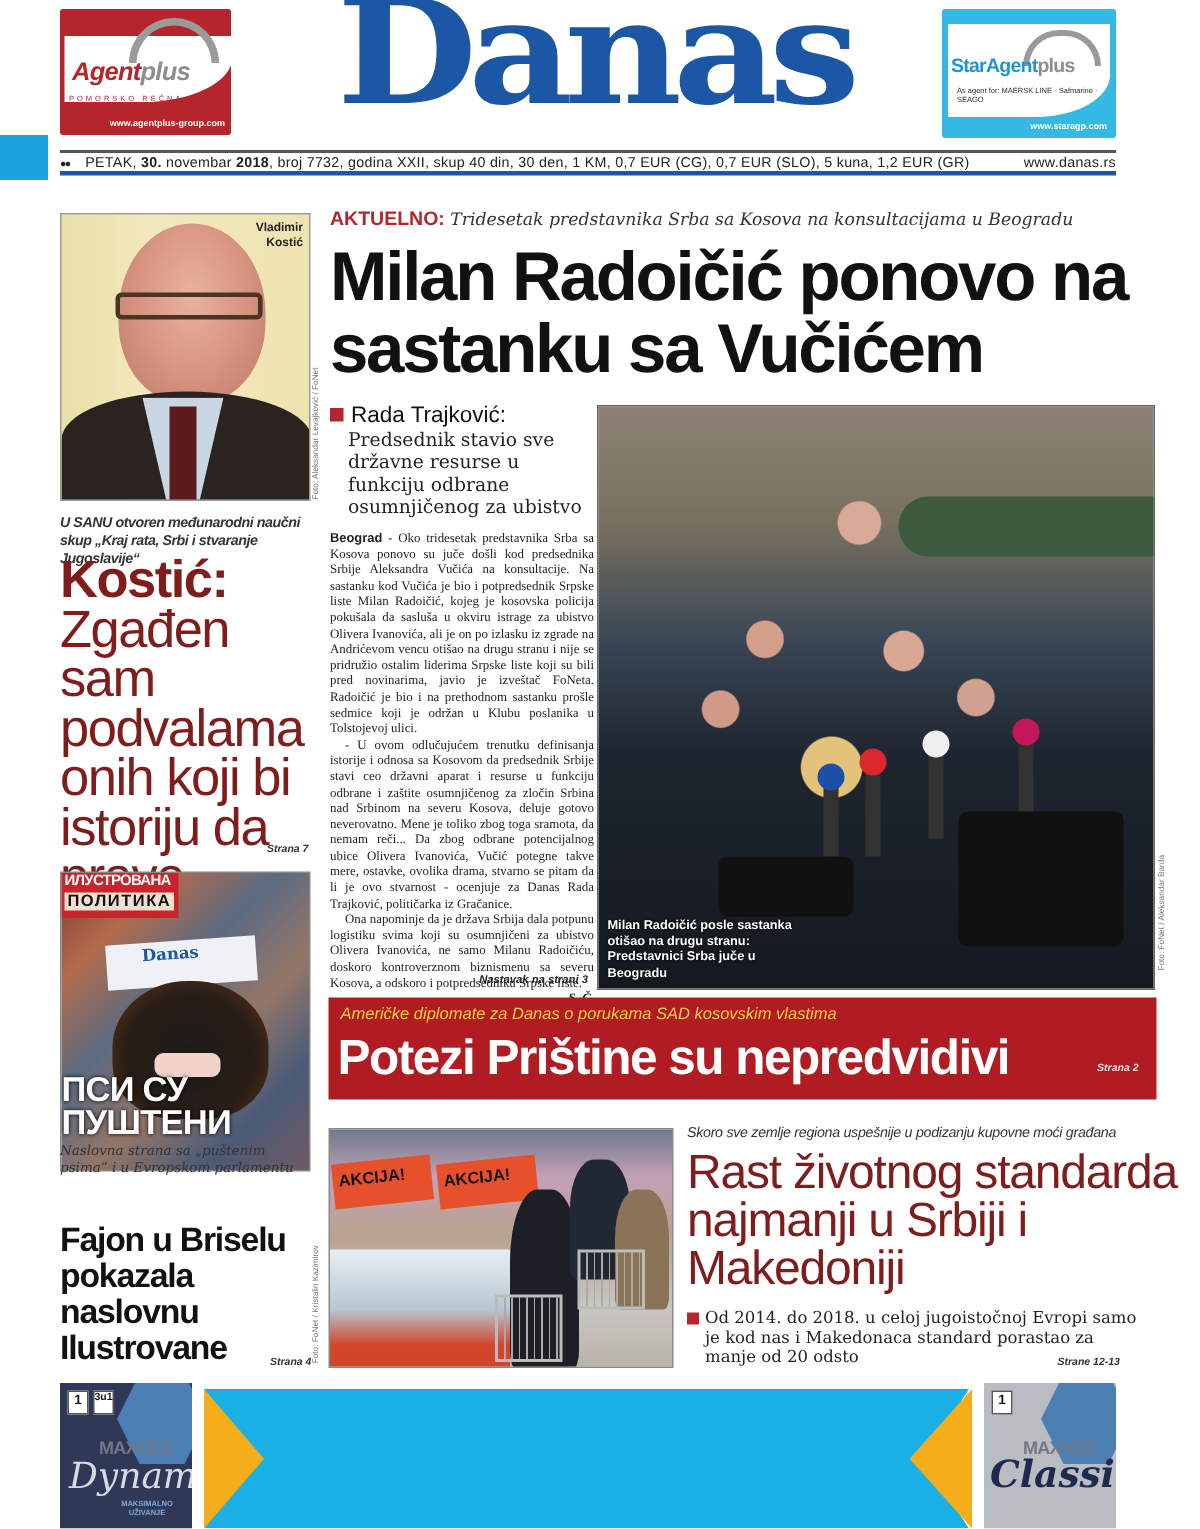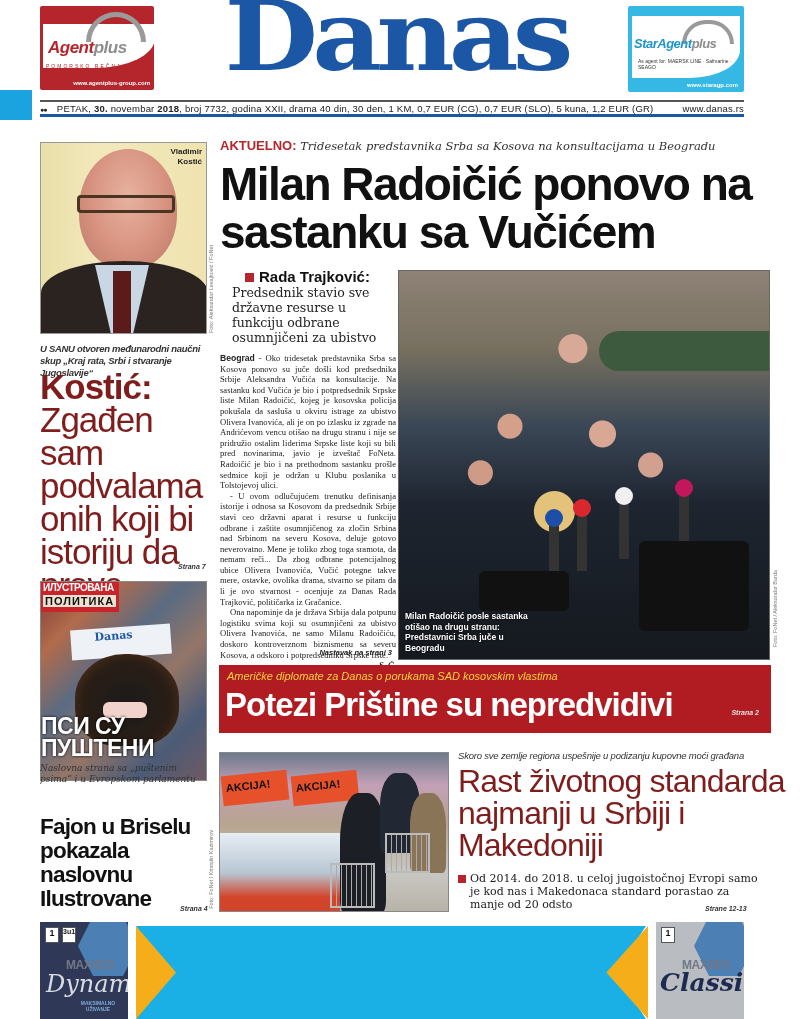--- a/index.html
+++ b/index.html
@@ -16,21 +16,21 @@
   .ad-left .brand { position: absolute; left: 8px; top: 32px; font-style: italic; font-weight: bold; font-size: 17px; color: #b5262c; letter-spacing: -0.5px; }
   .ad-left .brand .plus { color: #8d8d8d; }
   .ad-left .sub { position: absolute; left: 6px; top: 57px; font-size: 5px; color: #b5262c; letter-spacing: 2px; }
   .ad-left .url { position: absolute; right: 4px; bottom: 4px; font-size: 6px; color: #fff; font-weight: bold; }
 
   .masthead { left: 176px; top: -14px; width: 440px; height: 110px; font-family: "DejaVu Serif", serif; font-weight: bold; font-size: 108px; color: #1c57a5; letter-spacing: -6px; line-height: 110px; text-align: center; transform: scaleY(0.9); transform-origin: top; }
 
   .ad-right { left: 628px; top: 6px; width: 116px; height: 86px; background: #35b8e3; border-radius: 2px; overflow: hidden; }
   .ad-right .card { position: absolute; left: 4px; top: 10px; width: 108px; height: 62px; background: #fff; border-radius: 0 0 50px 0 / 0 0 28px 0; }
   .ad-right .arc { position: absolute; left: 54px; top: 14px; width: 52px; height: 24px; border: 4px solid #9a9a9a; border-bottom: none; border-radius: 50px 50px 0 0; }
-  .ad-right .brand { position: absolute; left: 6px; top: 30px; font-style: italic; font-weight: bold; font-size: 13px; color: #1e95cf; letter-spacing: -0.5px; }
+  .ad-right .brand { position: absolute; left: 6px; top: 30px; font-weight: bold; font-size: 13px; color: #1e95cf; letter-spacing: -0.5px; }
   .ad-right .brand .plus { color: #8d8d8d; }
   .ad-right .agents { position: absolute; left: 10px; top: 52px; font-size: 5px; color: #333; }
   .ad-right .url { position: absolute; right: 6px; bottom: 4px; font-size: 6px; color: #fff; font-weight: bold; }
 
   .dateline { left: 40px; top: 100px; width: 704px; height: 17px; border-top: 2px solid #555; border-bottom: 3px solid #1c57a5; display: flex; align-items: center; justify-content: space-between; font-size: 9.5px; color: #222; letter-spacing: 0.2px; }
   .dateline b { font-weight: bold; }
   .dots { display: inline-block; width: 14px; }
   .dots::before { content: "●●"; font-size: 7px; letter-spacing: -1px; }
 
   
@@ -48,21 +48,21 @@
   .kostic-head .bold { font-weight: bold; display: block; }
   .strana { font-size: 7px; font-style: italic; font-weight: bold; color: #333; }
 
   
   .aktuelno { left: 220px; top: 138px; width: 580px; font-size: 13px; white-space: nowrap; }
   .aktuelno .tag { color: #b5262c; font-weight: bold; }
   .aktuelno .kick { font-family: "DejaVu Serif", serif; font-style: italic; color: #333; font-size: 11.5px; }
   .main-head { left: 220px; top: 160px; width: 580px; font-weight: bold; font-size: 46px; line-height: 48px; letter-spacing: -1.5px; color: #111; }
 
   .rada { left: 220px; top: 268px; width: 176px; }
-  .rada .name { font-weight: bold; font-size: 15px; margin-left: 25px; }
+  .rada .name { font-weight: normal; font-size: 15px; }
   .rada .name::before { content: ""; display: inline-block; width: 9px; height: 9px; background: #b5262c; margin-right: 5px; }
   .rada .desc { font-family: "DejaVu Serif", serif; font-size: 12.5px; line-height: 15px; color: #222; padding-left: 12px; }
 
   .body-text { left: 220px; top: 353px; width: 176px; font-family: "Liberation Serif", serif; font-size: 8.6px; line-height: 10.6px; color: #222; text-align: justify; }
   .body-text p { text-indent: 0; }
   .body-text p + p { text-indent: 10px; }
   .body-text .city { font-family: "Liberation Sans", sans-serif; font-weight: bold; }
   .body-text .sig { float: right; font-weight: bold; font-style: italic; }
   .nastavak { left: 300px; top: 648px; width: 92px; text-align: right; font-size: 7.5px; font-weight: bold; font-style: italic; color: #222; }
 
@@ -155,21 +155,21 @@
   <div class="card"></div>
   <div class="arc"></div>
   <div class="brand"><span>StarAgent</span><span class="plus">plus</span></div>
   <div class="agents">As agent for: MAERSK LINE · Safmarine · SEAGO</div>
   <div class="url">www.staragp.com</div>
 </div>
 
 <div class="abs dateline">
   <span>
     <span class="dots"></span>
-    <span>PETAK</span>, <b>30.</b> <span>novembar</span> <b>2018</b>, <span>broj 7732, godina XXII, drama</span> <span>40 din, 30 den, 1 KM, 0,7 EUR (CG), 0,7 EUR (SLO), 5 kuna, 1,2 EUR (GR)</span>
+    <span>PETAK</span>, <b>30.</b> <span>novembar</span> <b>2018</b>, <span>broj 7732, godina XXII, skup</span> <span>40 din, 30 den, 1 KM, 0,7 EUR (CG), 0,7 EUR (SLO), 5 kuna, 1,2 EUR (GR)</span>
   </span>
   <span>www.danas.rs</span>
 </div>
 
 <div class="abs kostic-photo">
   <div class="head"></div>
   <div class="glasses"></div>
   <div class="suit"></div>
   <div class="shirt"></div>
   <div class="tie"></div>
@@ -185,21 +185,21 @@
 <div class="abs strana" style="left:178px; top:563px;">Strana 7</div>
 
 <div class="abs aktuelno">
   <span class="tag">AKTUELNO:</span>
   <span class="kick">Tridesetak predstavnika Srba sa Kosova na konsultacijama u Beogradu</span>
 </div>
 <div class="abs main-head">Milan Radoičić ponovo na sastanku sa Vučićem</div>
 
 <div class="abs rada">
   <div class="name">Rada Trajković:</div>
-  <div class="desc">Predsednik stavio sve državne resurse u funkciju odbrane osumnjičeni za ubistvo</div>
+  <div class="desc">Predsednik stavio sve državne resurse u funkciju odbrane osumnjičenog za ubistvo</div>
 </div>
 
 <div class="abs body-text">
   <p><span class="city">Beograd</span><span> - Oko tridesetak predstavnika Srba sa Kosova ponovo su juče došli kod predsednika Srbije Aleksandra Vučića na konsultacije. Na sastanku kod Vučića je bio i potpredsednik Srpske liste Milan Radoičić, kojeg je kosovska policija pokušala da sasluša u okviru istrage za ubistvo Olivera Ivanovića, ali je on po izlasku iz zgrade na Andrićevom vencu otišao na drugu stranu i nije se pridružio ostalim liderima Srpske liste koji su bili pred novinarima, javio je izveštač FoNeta. Radoičić je bio i na prethodnom sastanku prošle sedmice koji je održan u Klubu poslanika u Tolstojevoj ulici.</span></p>
   <p>- U ovom odlučujućem trenutku definisanja istorije i odnosa sa Kosovom da predsednik Srbije stavi ceo državni aparat i resurse u funkciju odbrane i zaštite osumnjičenog za zločin Srbina nad Srbinom na severu Kosova, deluje gotovo neverovatno. Mene je toliko zbog toga sramota, da nemam reči... Da zbog odbrane potencijalnog ubice Olivera Ivanovića, Vučić potegne takve mere, ostavke, ovolika drama, stvarno se pitam da li je ovo stvarnost - ocenjuje za Danas Rada Trajković, političarka iz Gračanice.</p>
   <p><span>Ona napominje da je država Srbija dala potpunu logistiku svima koji su osumnjičeni za ubistvo Olivera Ivanovića, ne samo Milanu Radoičiću, doskoro kontroverznom biznismenu sa severu Kosova, a odskoro i potpredsedniku Srpske liste.</span> <span class="sig">S. Č.</span></p>
 </div>
 <div class="abs nastavak">Nastavak na strani 3</div>
 
 <div class="abs protest-photo">

